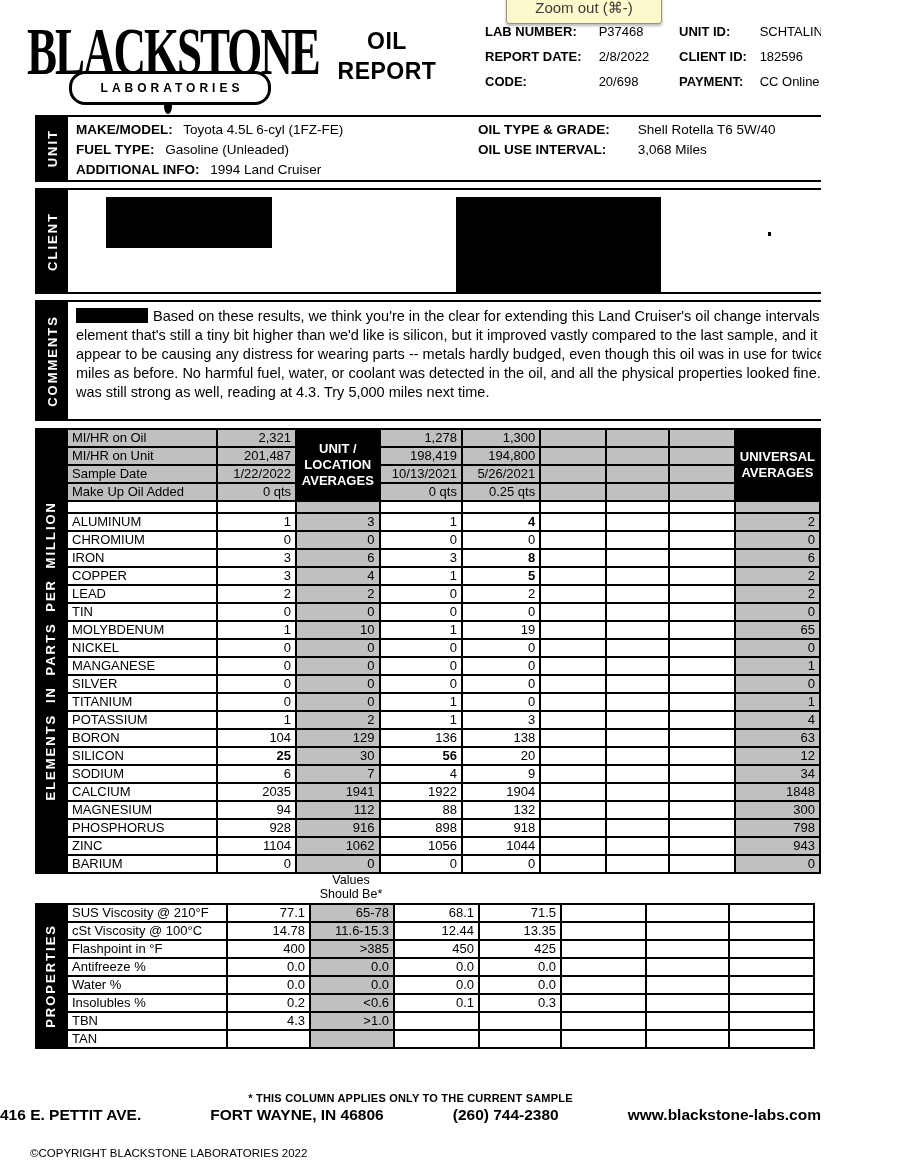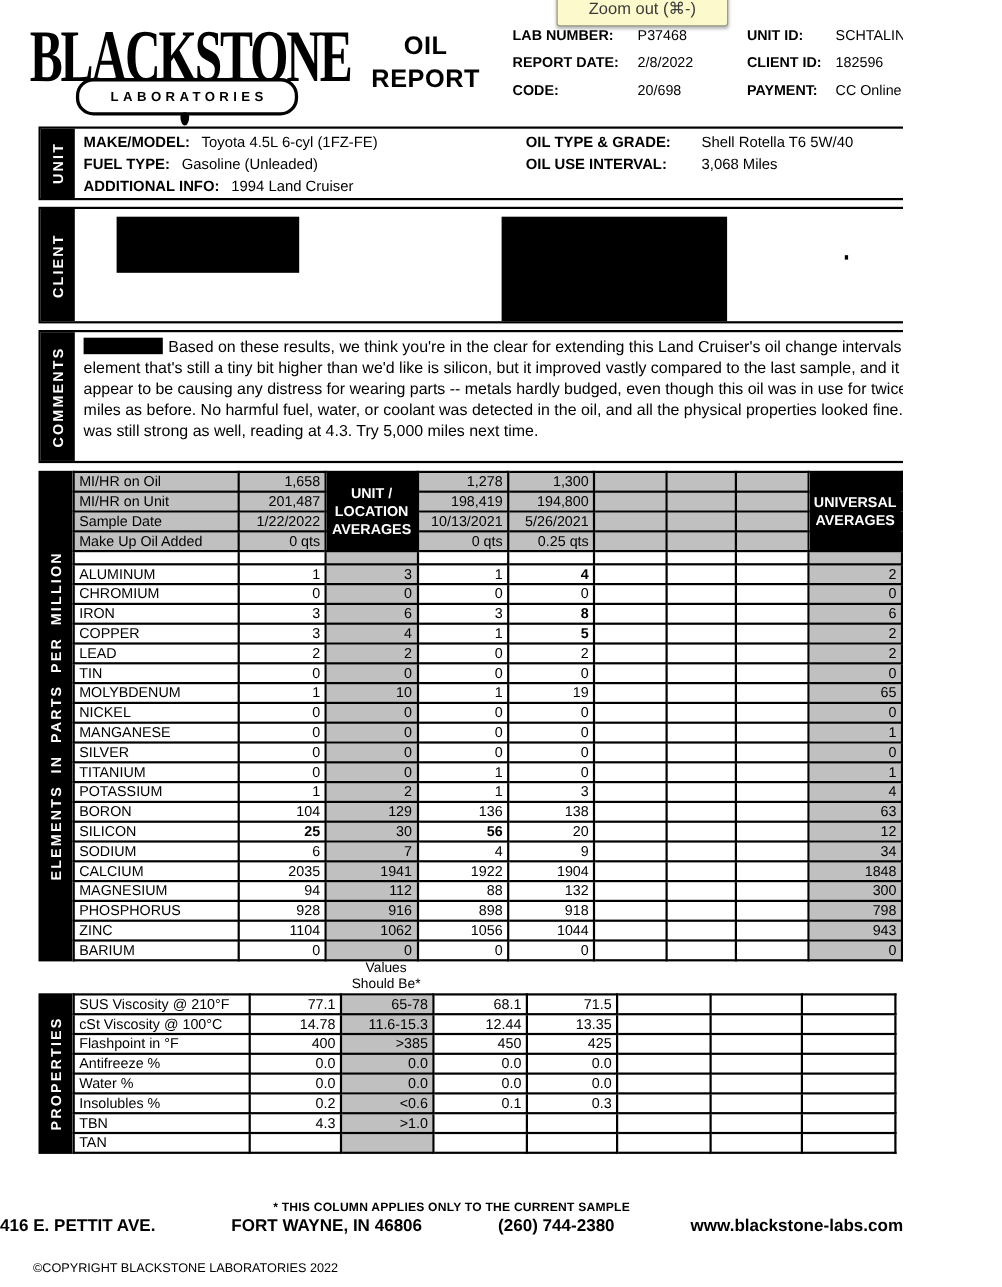--- a/index.html
+++ b/index.html
@@ -22,21 +22,21 @@
                border:3px solid #000; border-radius:16px; display:flex; align-items:center;
                justify-content:center; }
   .logo-oval span { font-size:12px; font-weight:bold; letter-spacing:4px; padding-left:4px; white-space:nowrap; }
   .logo-drop { position:absolute; left:141px; top:92px; width:8px; height:12px; background:#000;
                border-radius:50% 50% 50% 50% / 35% 35% 65% 65%; }
 
   .report-title { position:absolute; left:328px; top:26px; width:118px; text-align:center;
                   font-size:23px; font-weight:bold; line-height:30px; letter-spacing:.5px; }
 
   .info { position:absolute; top:24px; font-size:13px; }
-  .info-left { left:466px; }
+  .info-left { left:485px; }
   .info-right { left:679px; }
   .frow { height:16px; line-height:16px; margin-bottom:9px; white-space:nowrap; }
   .flabel { font-weight:bold; display:inline-block; }
   .info-left .flabel { width:110px; }
   .info-right .flabel { width:77px; }
 
   
   .secbox { position:absolute; left:35px; width:868px; border:2px solid #000; display:flex; background:#fff; box-sizing:border-box; }
   .side { width:31px; background:#000; display:flex; align-items:center; justify-content:center; flex:none; }
   .vlabel { writing-mode:vertical-rl; transform:rotate(180deg); color:#fff; font-weight:bold;
@@ -204,21 +204,21 @@
           <col style="width: 85px;">
           <col style="width: 82px;">
           <col style="width: 85px;">
           <col style="width: 83px;">
           <col style="width: 85px;">
           <col style="width: 85px;">
         </colgroup>
         <tbody>
           <tr class="meta">
             <td class="gray lbl">MI/HR on Oil</td>
-            <td class="gray num">1,658</td>
+            <td class="gray num">2,321</td>
             <td rowspan="4" class="blackhead">
               <div>UNIT /</div>
               <div>LOCATION</div>
               <div>AVERAGES</div>
             </td>
             <td class="gray num">1,278</td>
             <td class="gray num">1,300</td>
             <td class="gray"></td>
             <td class="gray"></td>
             <td class="gray"></td>

